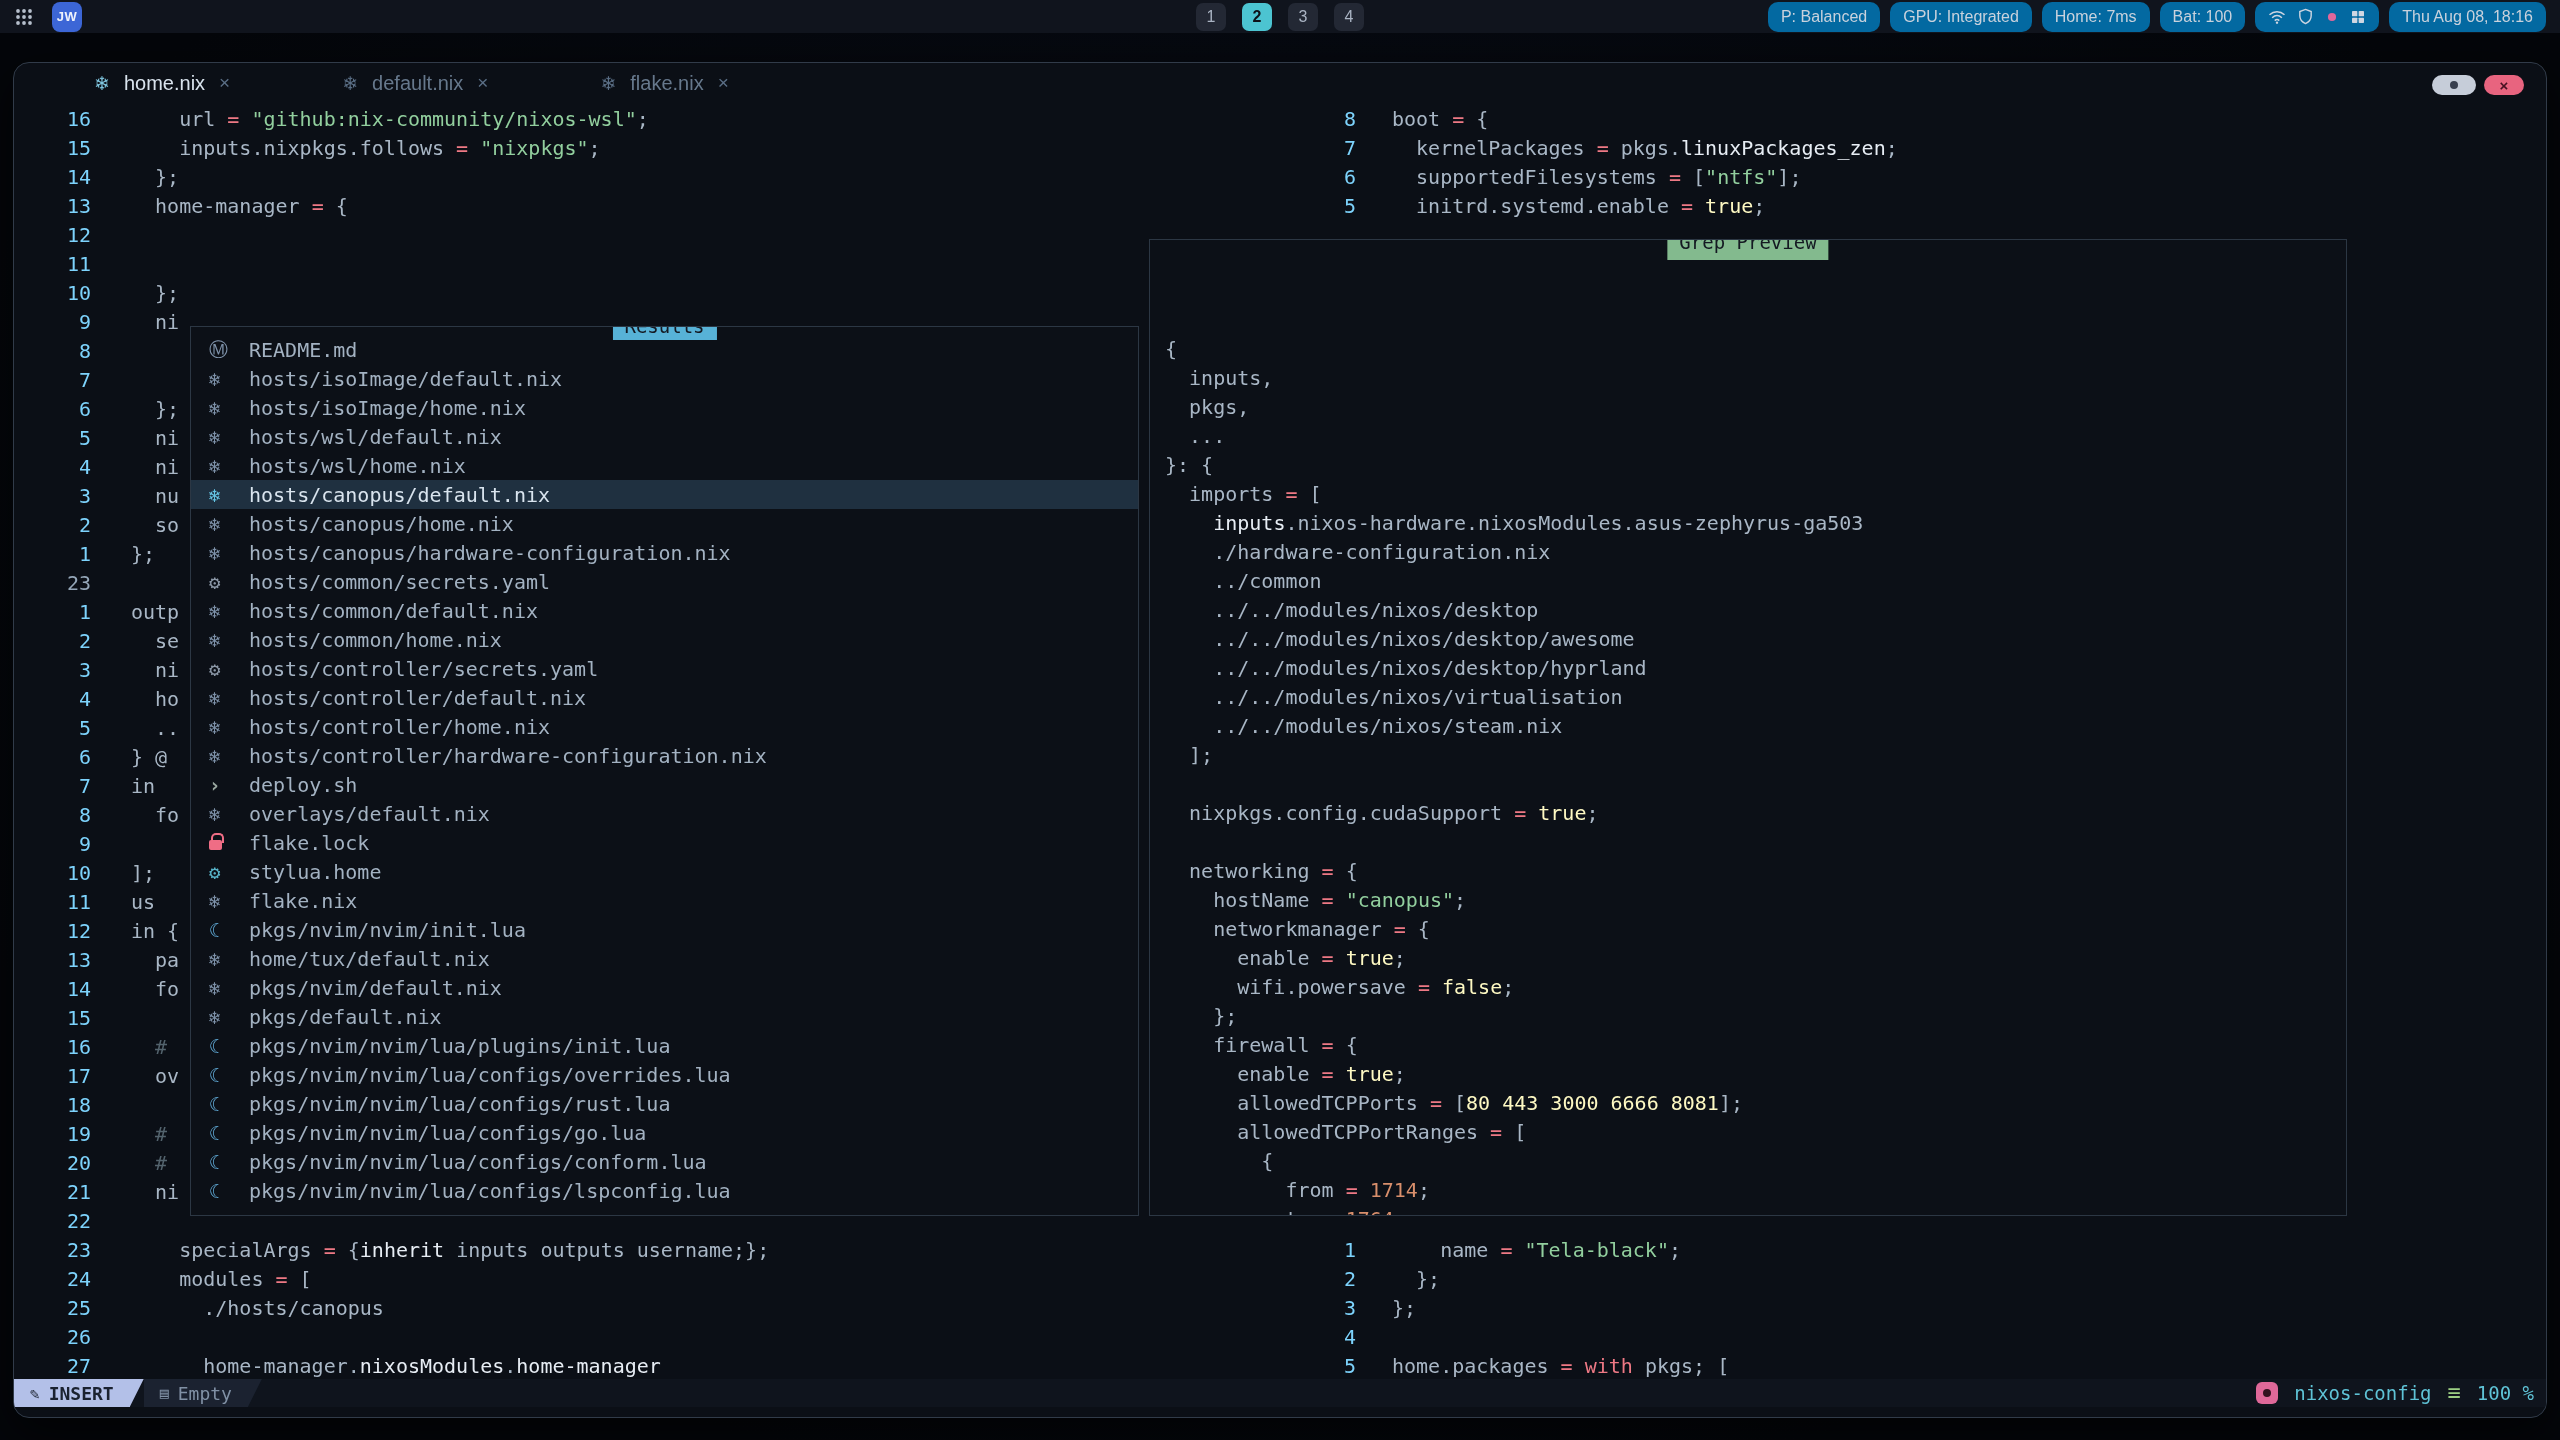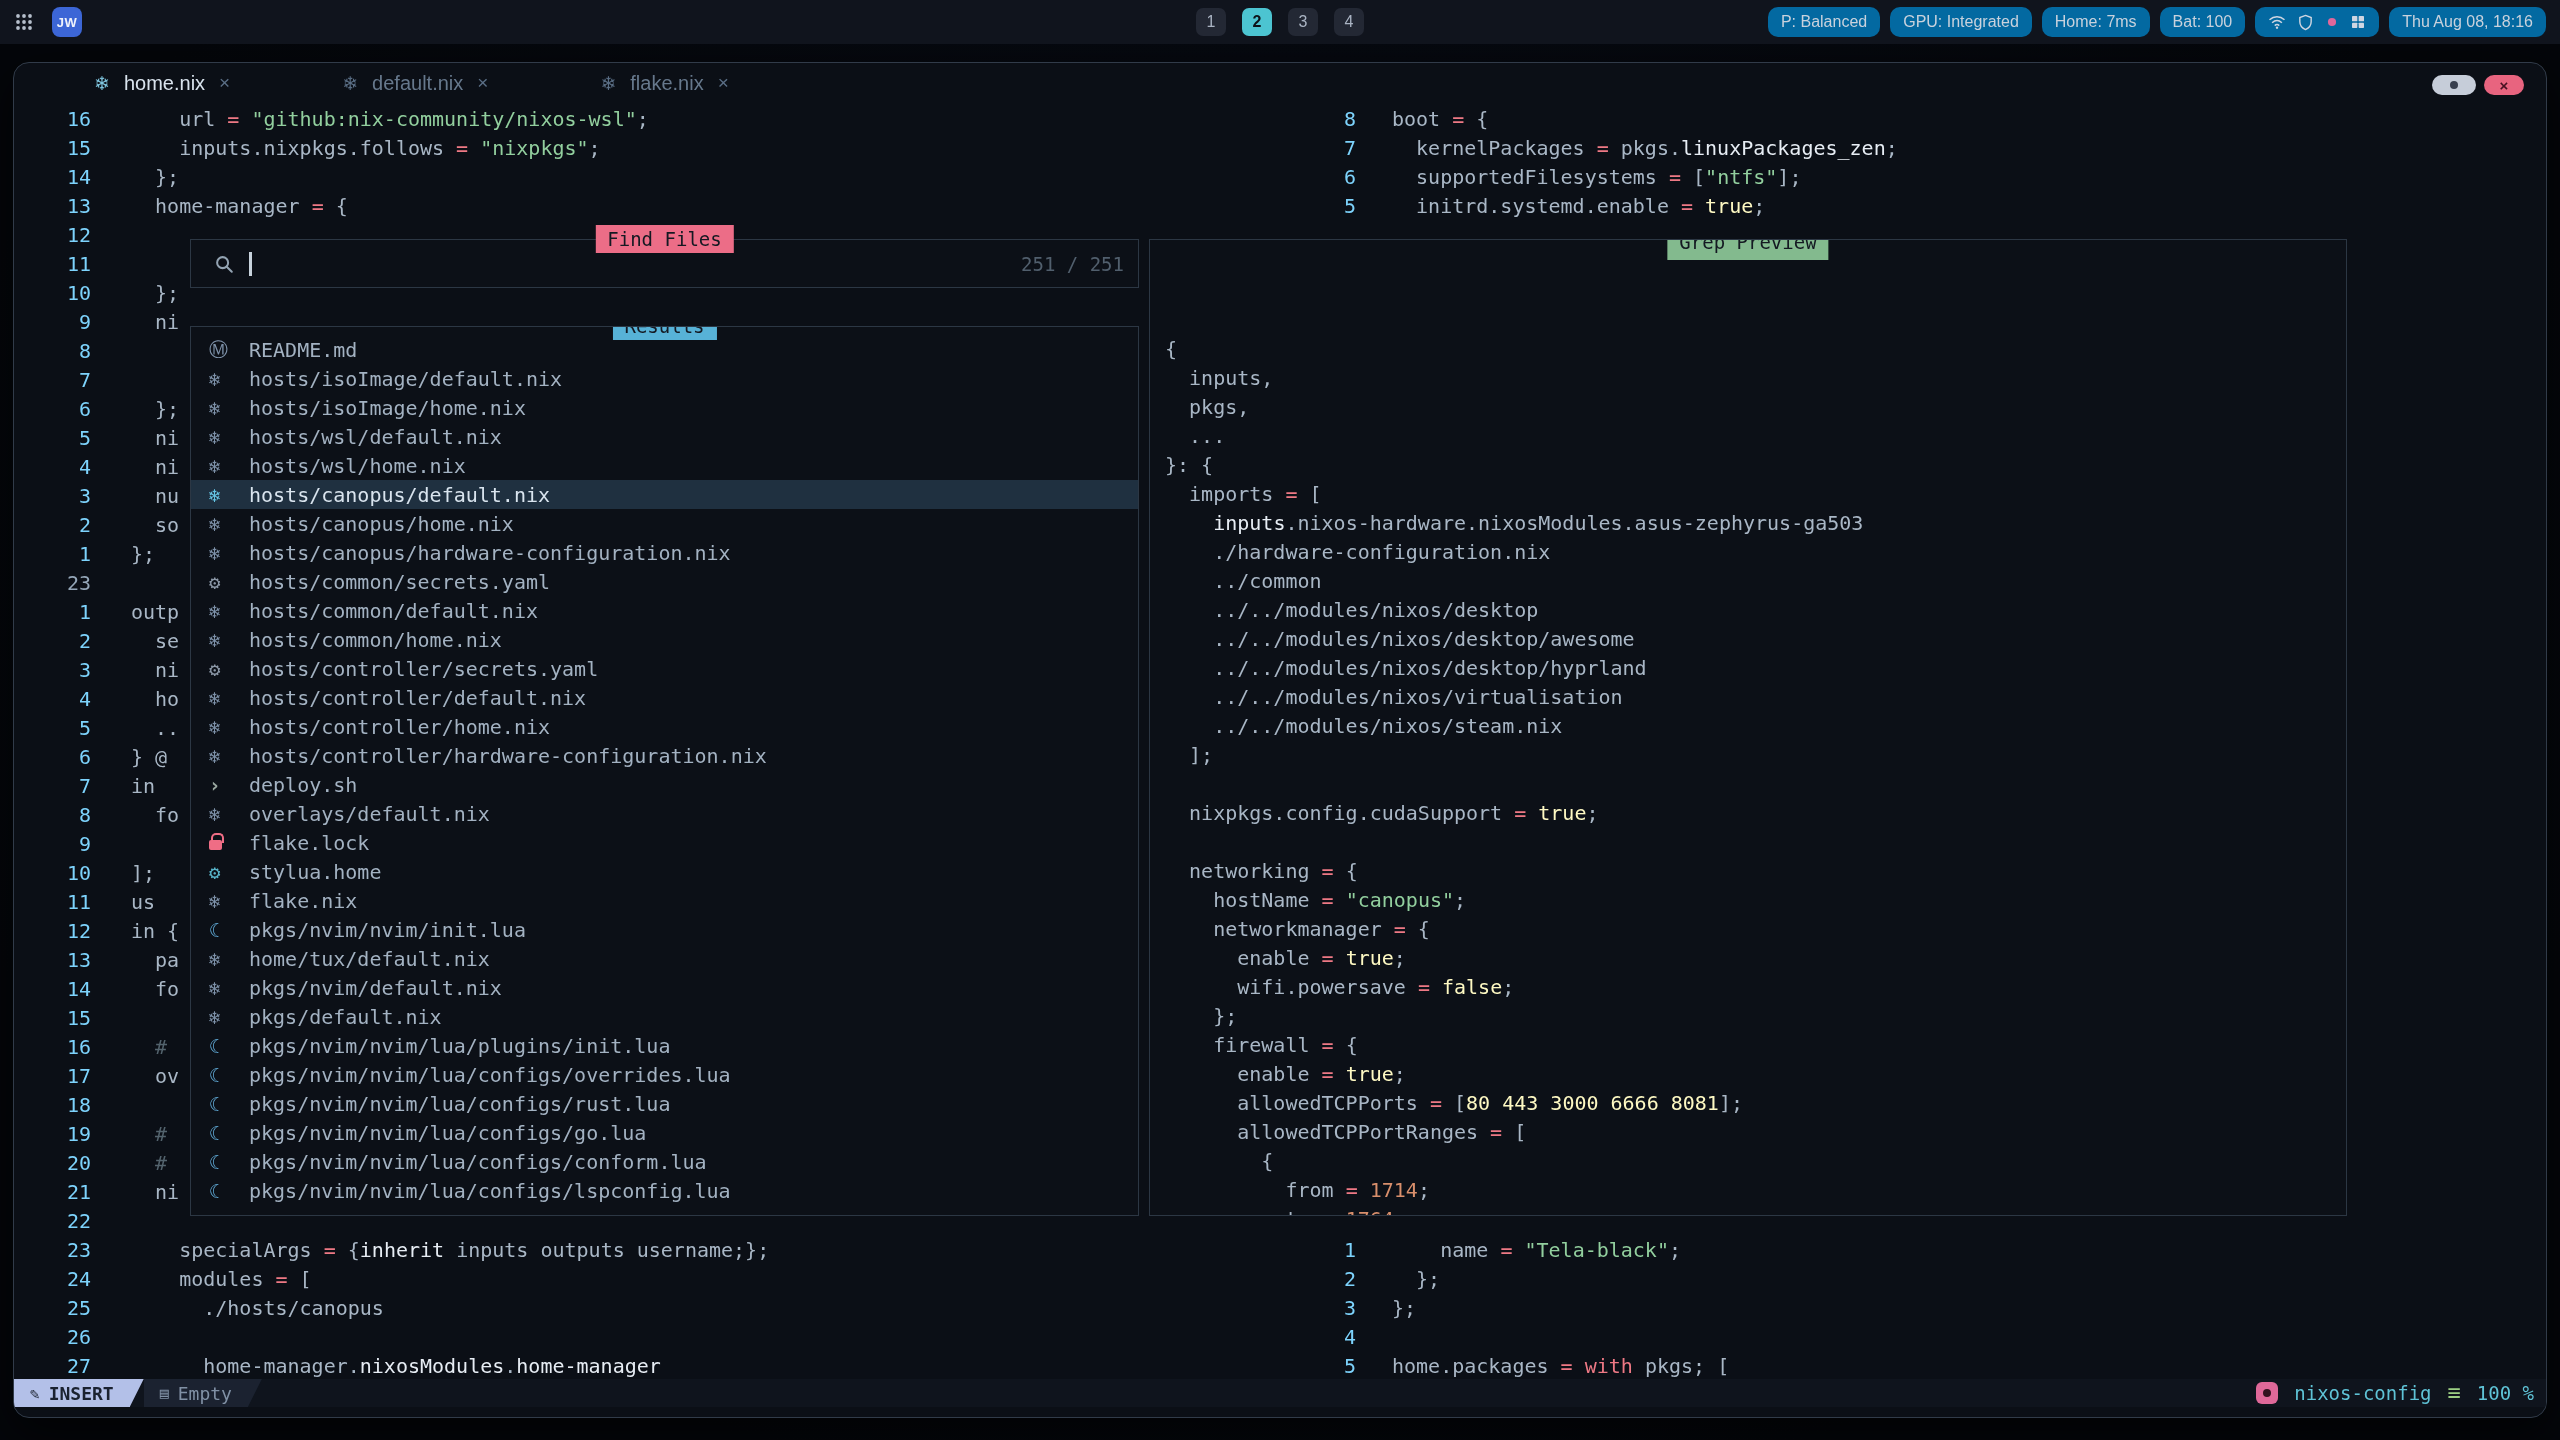--- a/index.html
+++ b/index.html
@@ -1,20 +1,20 @@
 <!DOCTYPE html>
 <html><head>
 <meta charset="utf-8">
 <style>
 *{margin:0;padding:0;box-sizing:border-box}
 html,body{width:2560px;height:1440px;overflow:hidden;background:#05070c;font-family:"Liberation Sans",sans-serif}
 .desktop{position:absolute;inset:0;background:radial-gradient(1400px 900px at 50% 42%,#0b1320 0%,#060910 60%,#04060a 100%)}
 
 
-.topbar{position:absolute;top:0;left:0;right:0;height:44px;background:#10141d;display:flex;align-items:center;padding:8px 14px;z-index:20}
+.topbar{position:absolute;top:0;left:0;right:0;height:33px;background:#10141d;display:flex;align-items:center;padding:8px 14px;z-index:20}
 .tb-left{display:flex;align-items:center;gap:18px}
 .launcher{display:flex;align-items:center}
 .logo{width:30px;height:30px;border-radius:8px;background:#3c66d6;color:#eef2fb;font-weight:bold;font-size:13px;display:flex;align-items:center;justify-content:center;letter-spacing:.5px}
 .workspaces{position:absolute;left:50%;top:50%;transform:translate(-50%,-50%);display:flex;gap:16px}
 .ws{min-width:30px;height:28px;border-radius:7px;background:#232834;color:#aab4c3;font-size:16px;display:flex;align-items:center;justify-content:center;padding:0 9px}
 .ws.active{background:#4cc4d1;color:#0d1117;font-weight:bold}
 .tb-right{margin-left:auto;display:flex;align-items:center;gap:10px}
 .chip{height:30px;border-radius:10px;background:#0369a1;color:#c9d2dd;font-size:16px;display:flex;align-items:center;padding:0 13px;gap:11px;white-space:nowrap}
 .tray-ic{display:flex;align-items:center}
 
@@ -185,31 +185,20 @@
       </div>
     <div class="pill close">
         <span>×</span>
       </div>
   </div>
 
   <div class="pane" id="pane-left"><div class="cl"><span class="ln">16</span><span class="code"><span class="tk-id">    url </span><span class="tk-op">=</span><span class="tk-str"> "github:nix-community/nixos-wsl"</span><span class="tk-id">;</span></span></div><div class="cl"><span class="ln">15</span><span class="code"><span class="tk-id">    inputs.nixpkgs.follows </span><span class="tk-op">=</span><span class="tk-str"> "nixpkgs"</span><span class="tk-id">;</span></span></div><div class="cl"><span class="ln">14</span><span class="code"><span class="tk-id">  };</span></span></div><div class="cl"><span class="ln">13</span><span class="code"><span class="tk-id">  home-manager </span><span class="tk-op">=</span><span class="tk-id"> {</span></span></div><div class="cl"><span class="ln">12</span><span class="code"></span></div><div class="cl"><span class="ln">11</span><span class="code"></span></div><div class="cl"><span class="ln">10</span><span class="code"><span class="tk-id">  };</span></span></div><div class="cl"><span class="ln">9</span><span class="code"><span class="tk-id">  ni</span></span></div><div class="cl"><span class="ln">8</span><span class="code"></span></div><div class="cl"><span class="ln">7</span><span class="code"></span></div><div class="cl"><span class="ln">6</span><span class="code"><span class="tk-id">  };</span></span></div><div class="cl"><span class="ln">5</span><span class="code"><span class="tk-id">  ni</span></span></div><div class="cl"><span class="ln">4</span><span class="code"><span class="tk-id">  ni</span></span></div><div class="cl"><span class="ln">3</span><span class="code"><span class="tk-id">  nu</span></span></div><div class="cl"><span class="ln">2</span><span class="code"><span class="tk-id">  so</span></span></div><div class="cl"><span class="ln">1</span><span class="code"><span class="tk-id">};</span></span></div><div class="cl"><span class="ln cur">23</span><span class="code"></span></div><div class="cl"><span class="ln">1</span><span class="code"><span class="tk-id">outp</span></span></div><div class="cl"><span class="ln">2</span><span class="code"><span class="tk-id">  se</span></span></div><div class="cl"><span class="ln">3</span><span class="code"><span class="tk-id">  ni</span></span></div><div class="cl"><span class="ln">4</span><span class="code"><span class="tk-id">  ho</span></span></div><div class="cl"><span class="ln">5</span><span class="code"><span class="tk-id">  ..</span></span></div><div class="cl"><span class="ln">6</span><span class="code"><span class="tk-id">} @</span></span></div><div class="cl"><span class="ln">7</span><span class="code"><span class="tk-id">in</span></span></div><div class="cl"><span class="ln">8</span><span class="code"><span class="tk-id">  fo</span></span></div><div class="cl"><span class="ln">9</span><span class="code"></span></div><div class="cl"><span class="ln">10</span><span class="code"><span class="tk-id">];</span></span></div><div class="cl"><span class="ln">11</span><span class="code"><span class="tk-id">us</span></span></div><div class="cl"><span class="ln">12</span><span class="code"><span class="tk-id">in {</span></span></div><div class="cl"><span class="ln">13</span><span class="code"><span class="tk-id">  pa</span></span></div><div class="cl"><span class="ln">14</span><span class="code"><span class="tk-id">  fo</span></span></div><div class="cl"><span class="ln">15</span><span class="code"></span></div><div class="cl"><span class="ln">16</span><span class="code"><span class="tk-cm">  #</span></span></div><div class="cl"><span class="ln">17</span><span class="code"><span class="tk-id">  ov</span></span></div><div class="cl"><span class="ln">18</span><span class="code"></span></div><div class="cl"><span class="ln">19</span><span class="code"><span class="tk-cm">  #</span></span></div><div class="cl"><span class="ln">20</span><span class="code"><span class="tk-cm">  #</span></span></div><div class="cl"><span class="ln">21</span><span class="code"><span class="tk-id">  ni</span></span></div><div class="cl"><span class="ln">22</span><span class="code"></span></div><div class="cl"><span class="ln">23</span><span class="code"><span class="tk-id">    specialArgs </span><span class="tk-op">=</span><span class="tk-id"> {</span><span class="tk-bold">inherit</span><span class="tk-id"> inputs outputs username;};</span></span></div><div class="cl"><span class="ln">24</span><span class="code"><span class="tk-id">    modules </span><span class="tk-op">=</span><span class="tk-id"> [</span></span></div><div class="cl"><span class="ln">25</span><span class="code"><span class="tk-id">      ./hosts/canopus</span></span></div><div class="cl"><span class="ln">26</span><span class="code"></span></div><div class="cl"><span class="ln">27</span><span class="code"><span class="tk-id">      home-manager.</span><span class="tk-bold">nixosModules</span><span class="tk-id">.</span><span class="tk-bold">home-manager</span></span></div></div>
   <div class="pane" id="pane-right-top"><div class="cl"><span class="ln">8</span><span class="code"><span class="tk-id">boot </span><span class="tk-op">=</span><span class="tk-id"> {</span></span></div><div class="cl"><span class="ln">7</span><span class="code"><span class="tk-id">  kernelPackages </span><span class="tk-op">=</span><span class="tk-id"> pkgs.</span><span class="tk-bold">linuxPackages_zen</span><span class="tk-id">;</span></span></div><div class="cl"><span class="ln">6</span><span class="code"><span class="tk-id">  supportedFilesystems </span><span class="tk-op">=</span><span class="tk-id"> [</span><span class="tk-str">"ntfs"</span><span class="tk-id">];</span></span></div><div class="cl"><span class="ln">5</span><span class="code"><span class="tk-id">  initrd.systemd.enable </span><span class="tk-op">=</span><span class="tk-const"> true</span><span class="tk-id">;</span></span></div></div>
   <div class="pane" id="pane-right-bottom"><div class="cl"><span class="ln">1</span><span class="code"><span class="tk-id">    name </span><span class="tk-op">=</span><span class="tk-str"> "Tela-black"</span><span class="tk-id">;</span></span></div><div class="cl"><span class="ln">2</span><span class="code"><span class="tk-id">  };</span></span></div><div class="cl"><span class="ln">3</span><span class="code"><span class="tk-id">};</span></span></div><div class="cl"><span class="ln">4</span><span class="code"></span></div><div class="cl"><span class="ln">5</span><span class="code"><span class="tk-id">home.packages </span><span class="tk-op">=</span><span class="tk-kw"> with</span><span class="tk-id"> pkgs; [</span></span></div></div>
 
-  <div class="float" id="prompt">
-    <span class="flt-title t-pink">Find Files</span>
-    <span style="display:flex">
-      <svg width="22" height="22" viewBox="0 0 24 24">
-          <circle cx="10.5" cy="10.5" r="6" fill="none" stroke="#93a3b2" stroke-width="2.2"></circle>
-          <line x1="15" y1="15" x2="20.5" y2="20.5" stroke="#93a3b2" stroke-width="2.2" stroke-linecap="round"></line>
-        </svg>
-    </span>
-    <span class="cursor"></span>
-    <span class="counter">251 / 251</span>
-  </div>
 
   <div class="float" id="results">
     <span class="flt-title t-cyan">Results</span>
     <div id="results-list">
         <div class="rrow">
           <span class="ric ic-md">Ⓜ</span>
           <span>README.md</span>
         </div>
         <div class="rrow">
           <span class="ric ic-nix">❄</span>

